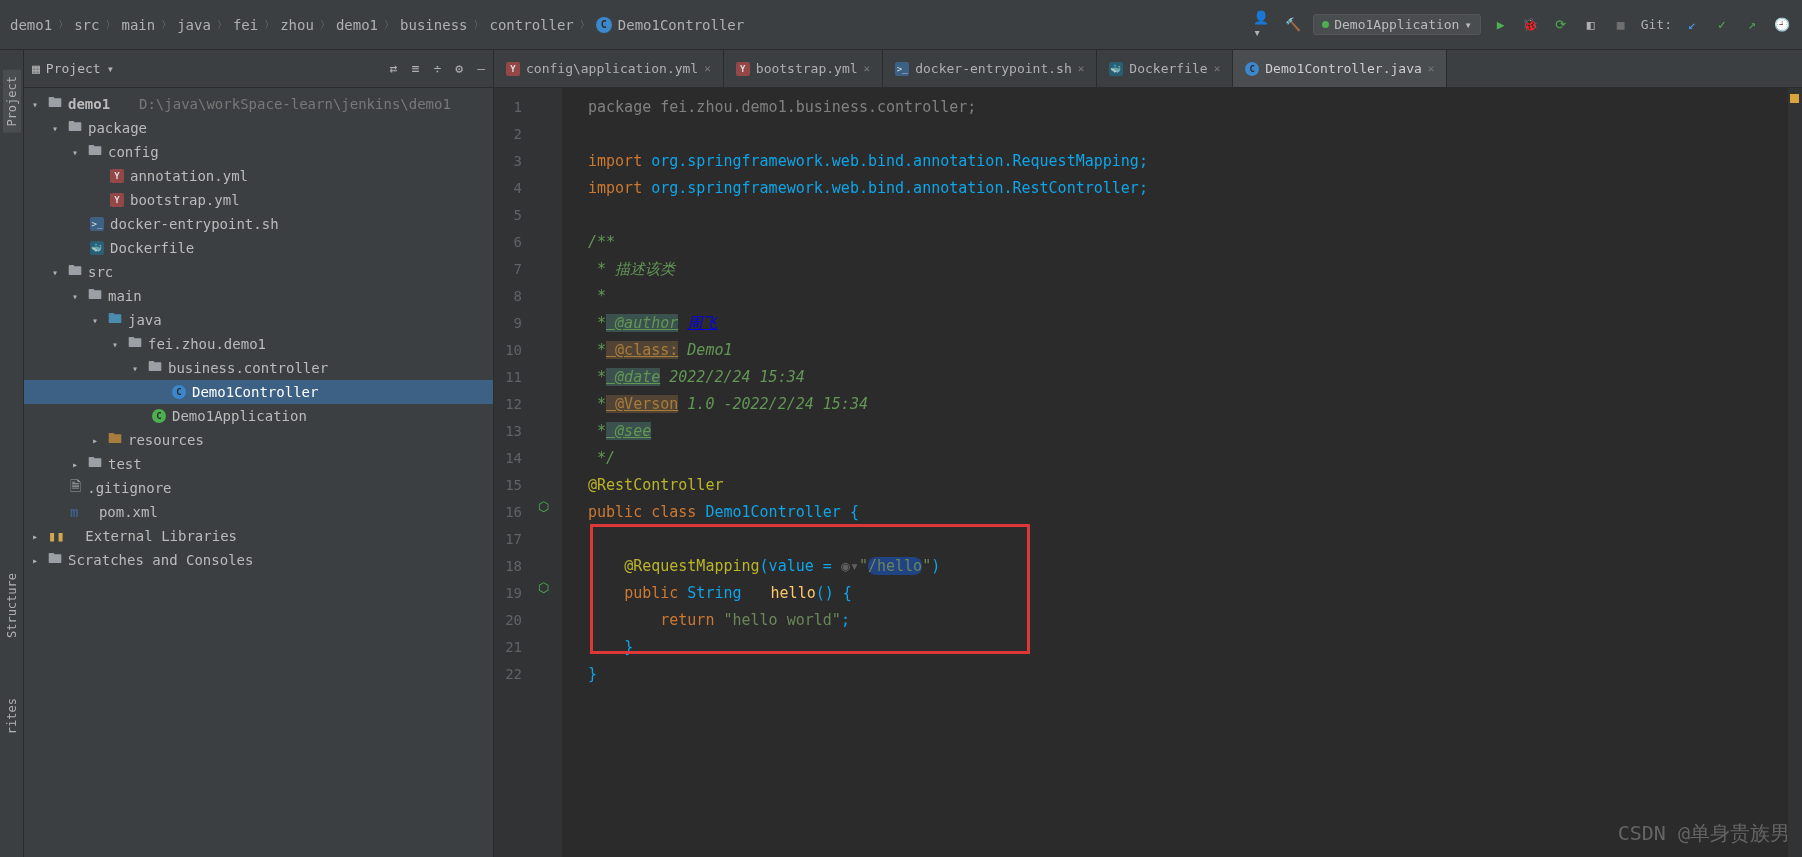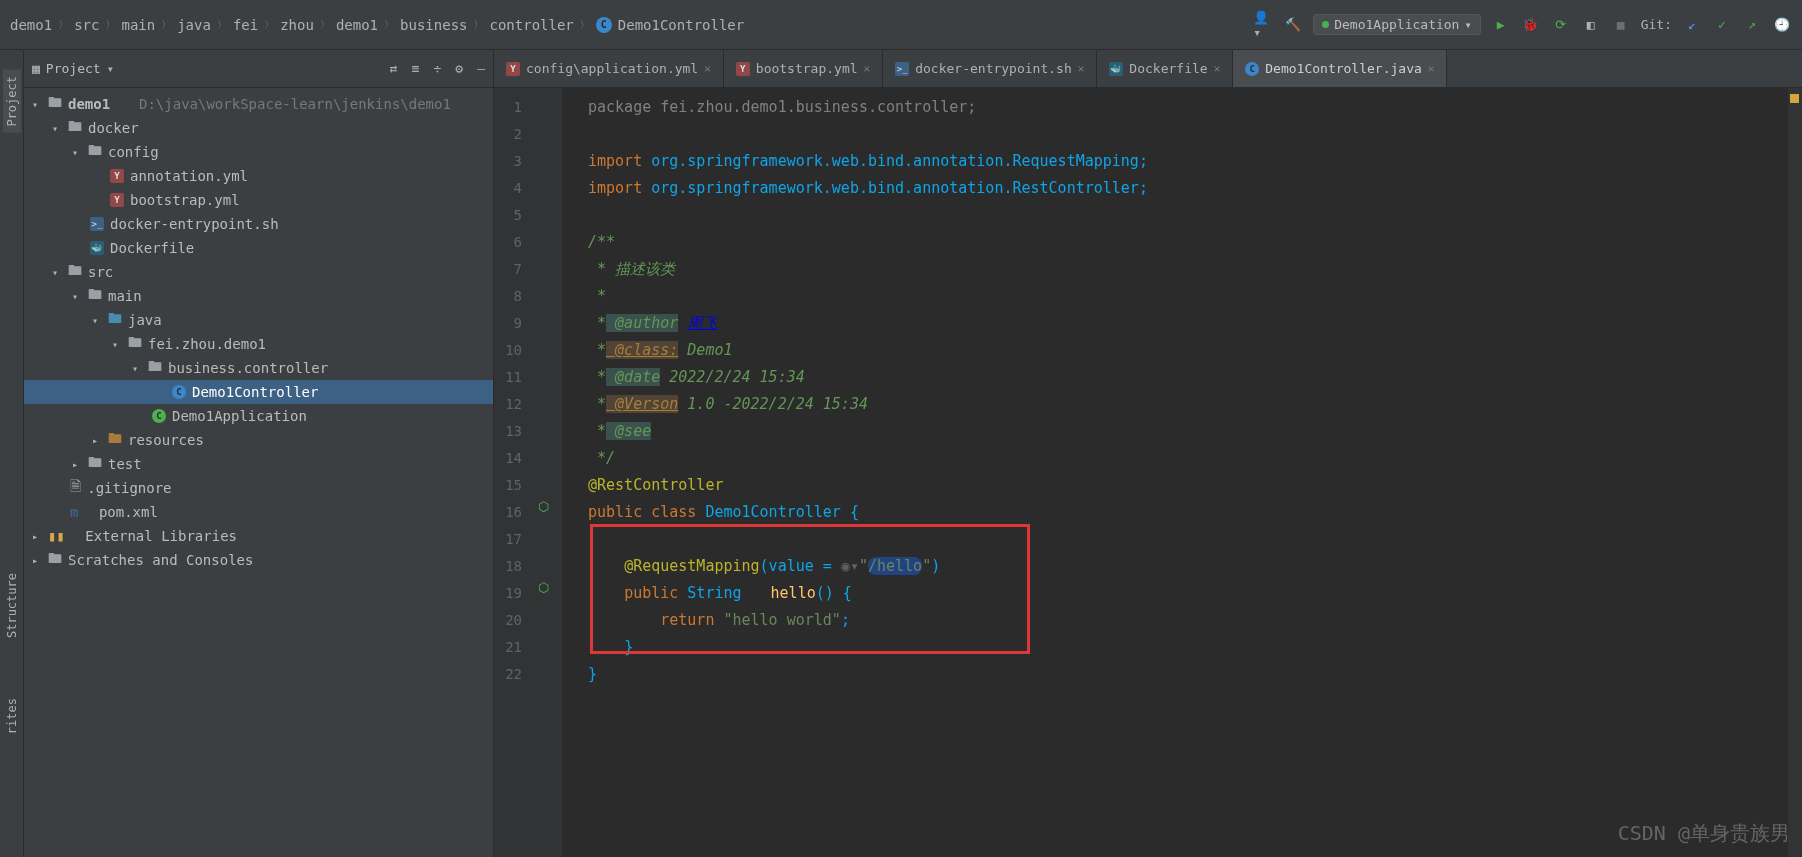--- a/index.html
+++ b/index.html
@@ -51,22 +51,22 @@
 
 .code-wrap { flex: 1; display: flex; overflow: hidden; position: relative; }
 .gutter { background: #313335; color: #606366; padding: 6px 12px 6px 6px; text-align: right; font-size: 14px; line-height: 27px; min-width: 40px; font-family: Consolas, monospace; user-select: none; }
 .gutter-icons { background: #313335; width: 28px; position: relative; }
 .fold-col { background: #2b2b2b; width: 14px; }
 .code { flex: 1; padding: 6px 12px; font-size: 15px; line-height: 27px; font-family: Consolas, monospace; position: relative; white-space: pre; }
 .kw { color: #cc7832; } 
 .str { color: #6a8759; } 
 .ann { color: #bbb529; } 
 .jdoc { color: #629755; font-style: italic; } 
-.jdoc-tag { color: #629755; font-style: italic; background: #3b514d; }
-.jdoc-tag-warn { color: #a87c3c; font-style: italic; text-decoration: underline; background: #524435; }
+.jdoc-tag { color: #629755; font-style: italic; text-decoration: underline; background: #3b514d; }
+.jdoc-tag-warn { color: #a87c3c; text-decoration: underline; background: #524435; }
 .pkg { color: #808080; }
 .cls { color: #0ea5e9; } 
 .meth { color: #ffc66d; padding-left: 20px; } 
 .sel-str { background: #214283; border-radius: 8px; }
 .hl-box { border: 3px solid #de3737; position: absolute; pointer-events: none; }
 .right-gutter { width: 14px; background: #313335; }
 .err-stripe { position: absolute; right: 3px; top: 6px; width: 9px; height: 9px; background: #d9a33e; }
 
 .watermark { position: absolute; right: 12px; bottom: 10px; color: #656565; font-size: 20px; }
 .sep-chev { color: #888; font-size: 10px; }
@@ -140,21 +140,21 @@
         <span>÷</span>
         <span>⚙</span>
         <span>—</span>
       </div>
     </div>
     <div class="tree mono">
       <div class="tree-row" style="padding-left:8px"><span class="chev">▾</span><span class="folder-icon">🖿</span><b>demo1</b>&nbsp;&nbsp;<span class="dim">D:\java\workSpace-learn\jenkins\demo1</span></div>
       <div class="tree-row" style="padding-left:28px">
           <span class="chev">▾</span>
           <span class="folder-icon">🖿</span>
-          <span>docker</span>
+          <span>package</span>
         </div>
       <div class="tree-row" style="padding-left:48px">
           <span class="chev">▾</span>
           <span class="folder-icon">🖿</span>
           <span>config</span>
         </div>
       <div class="tree-row" style="padding-left:86px">
           <span class="tab-icon ic-yml">Y</span>
           <span>annotation.yml</span>
         </div>

